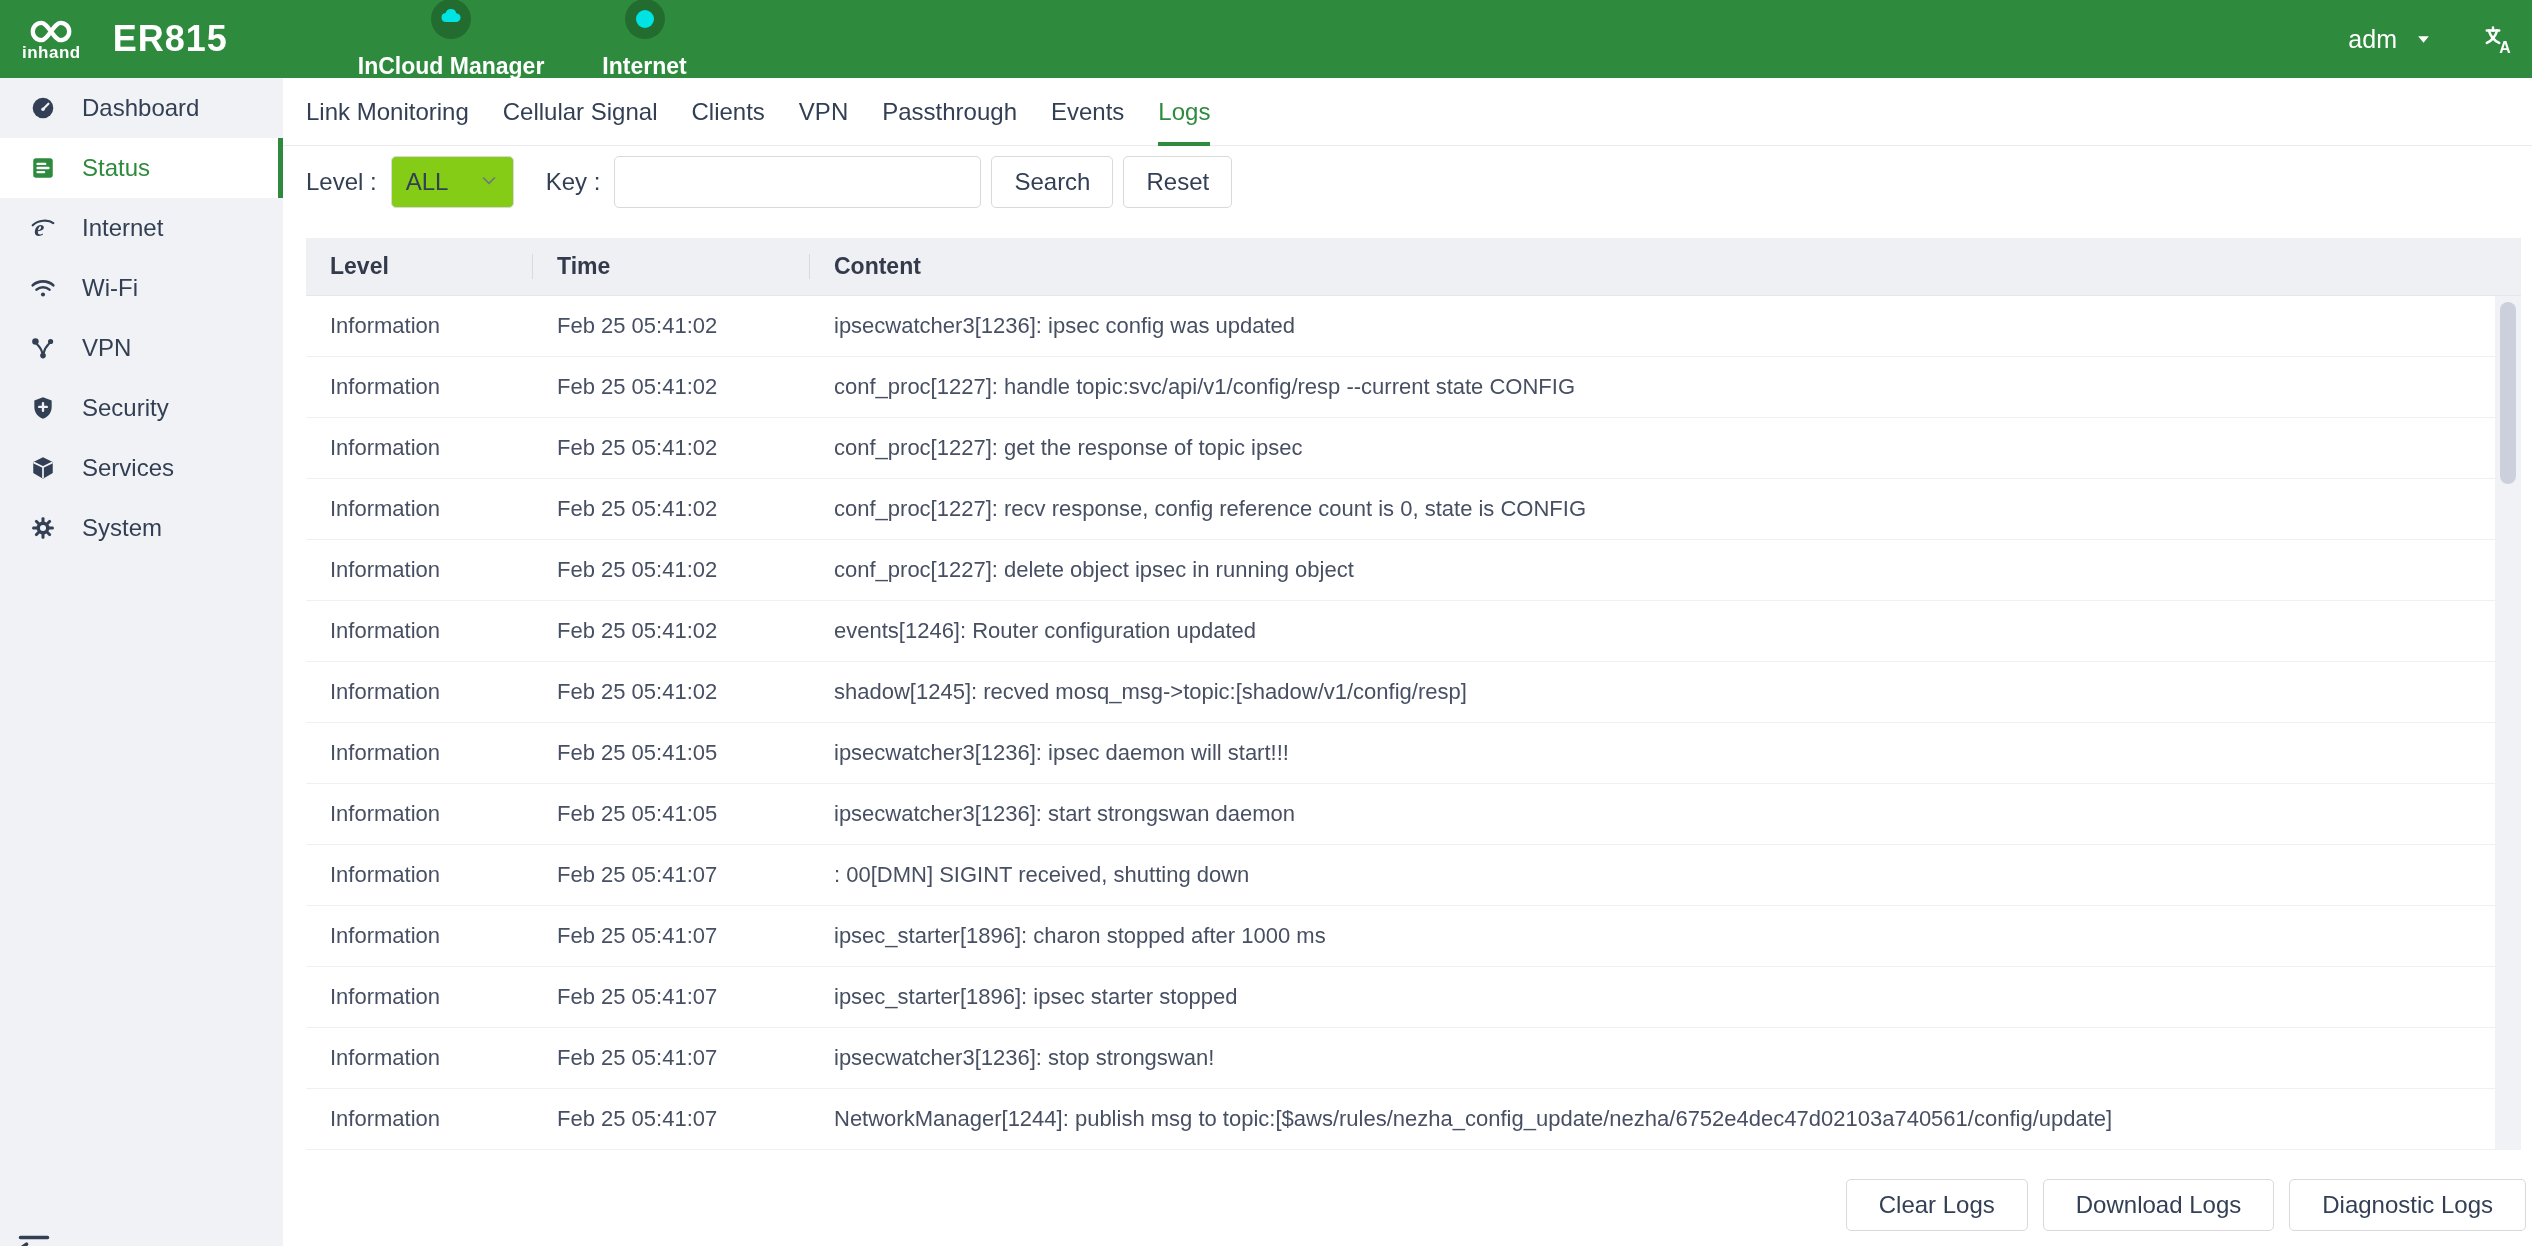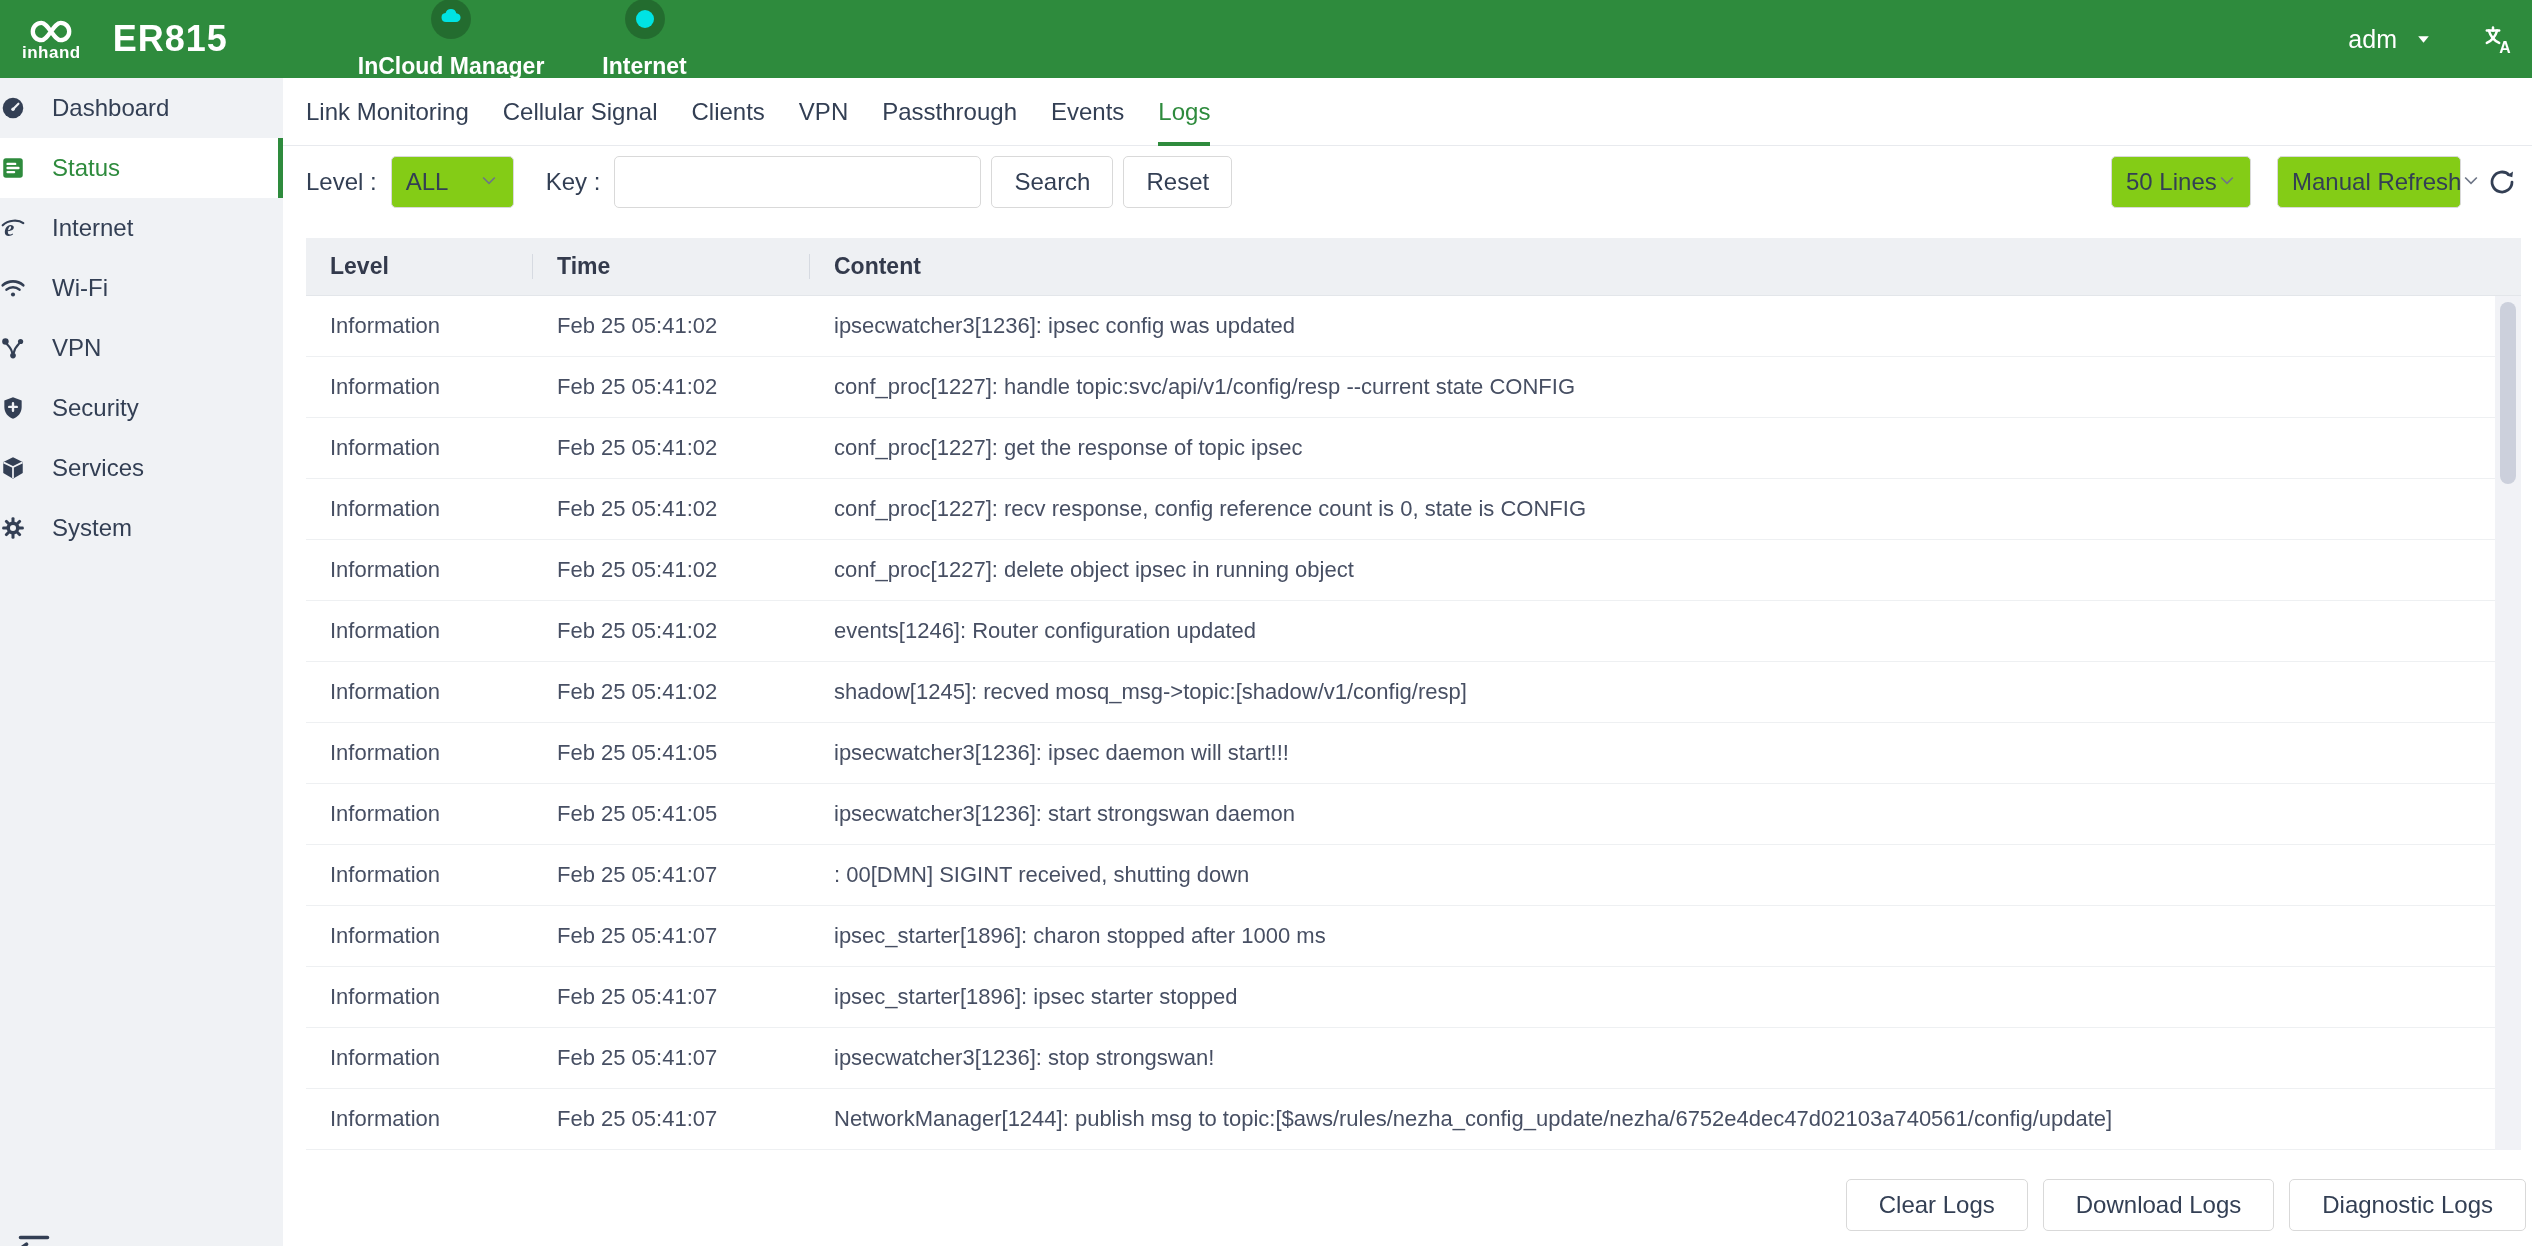--- a/index.html
+++ b/index.html
@@ -17,21 +17,21 @@
   .badge{width:40px;height:40px;border-radius:50%;background:rgba(0,0,0,.22);
          display:flex;align-items:center;justify-content:center;}
   .dot{width:18px;height:18px;border-radius:50%;background:#00e3e3;}
   .top-right{margin-left:auto;display:flex;align-items:center;gap:50px;margin-right:17px;}
   .user{display:flex;align-items:center;gap:18px;font-size:25px;cursor:pointer;}
   .translate{display:flex;cursor:pointer;}
 
   
   .layout{display:flex;height:1168px;}
   .sidebar{width:283px;background:#f0f2f5;flex:none;position:relative;}
-  .side-item{height:60px;display:flex;align-items:center;gap:26px;
+  .side-item{height:60px;display:flex;align-items:center;padding-left:30px;gap:26px;
              color:#333f54;font-size:24px;cursor:pointer;position:relative;}
   .side-item.active{background:#fff;color:#2e8b3d;}
   .side-item.active::after{content:"";position:absolute;right:0;top:0;bottom:0;width:5px;background:#2e8b3d;}
   .side-icon{width:26px;height:26px;display:flex;flex:none;}
   .collapse{position:absolute;left:16px;bottom:-20px;display:flex;cursor:pointer;}
 
   .main{flex:1;display:flex;flex-direction:column;background:#fff;min-width:0;}
 
   
   .tabs{display:flex;align-items:center;gap:34px;padding-left:23px;height:67px;
@@ -250,44 +250,20 @@
                   <path d="M5 9l7 7 7-7"></path>
                 </svg>
             </span>
           </div>
           <span class="f-label key">Key :</span>
           <input class="key-input" type="text" value="" style="">
           <button class="btn">Search</button>
           <button class="btn">Reset</button>
         </div>
 
-        <div class="f-right">
-          <div class="select lines">
-            <span>50 Lines</span>
-            <span>
-              <svg width="20" height="20" viewBox="0 0 24 24" fill="none" stroke="#6e7687" stroke-width="2">
-                  <path d="M5 9l7 7 7-7"></path>
-                </svg>
-            </span>
-          </div>
-          <div class="select refresh">
-            <span>Manual Refresh</span>
-            <span>
-              <svg width="20" height="20" viewBox="0 0 24 24" fill="none" stroke="#6e7687" stroke-width="2">
-                  <path d="M5 9l7 7 7-7"></path>
-                </svg>
-            </span>
-          </div>
-          <span class="refresh-icon">
-            <svg viewBox="0 0 24 24" width="30" height="30" fill="none" stroke="#333f54" stroke-width="2.2" stroke-linecap="round">
-              <path d="M20 12a8 8 0 1 1-2.4-5.7"></path>
-              <path d="M20.8 3.6l-.6 4.6-4.4-1.4z" fill="#333f54" stroke="none"></path>
-            </svg>
-          </span>
-        </div>
       </div>
 
       <div class="logtable">
         <div class="thead">
           <div class="th level">Level</div>
           <div class="th time">Time</div>
           <div class="th content">Content</div>
         </div>
         <div class="tbody" id="tbody">
           <div class="scroll-track">

